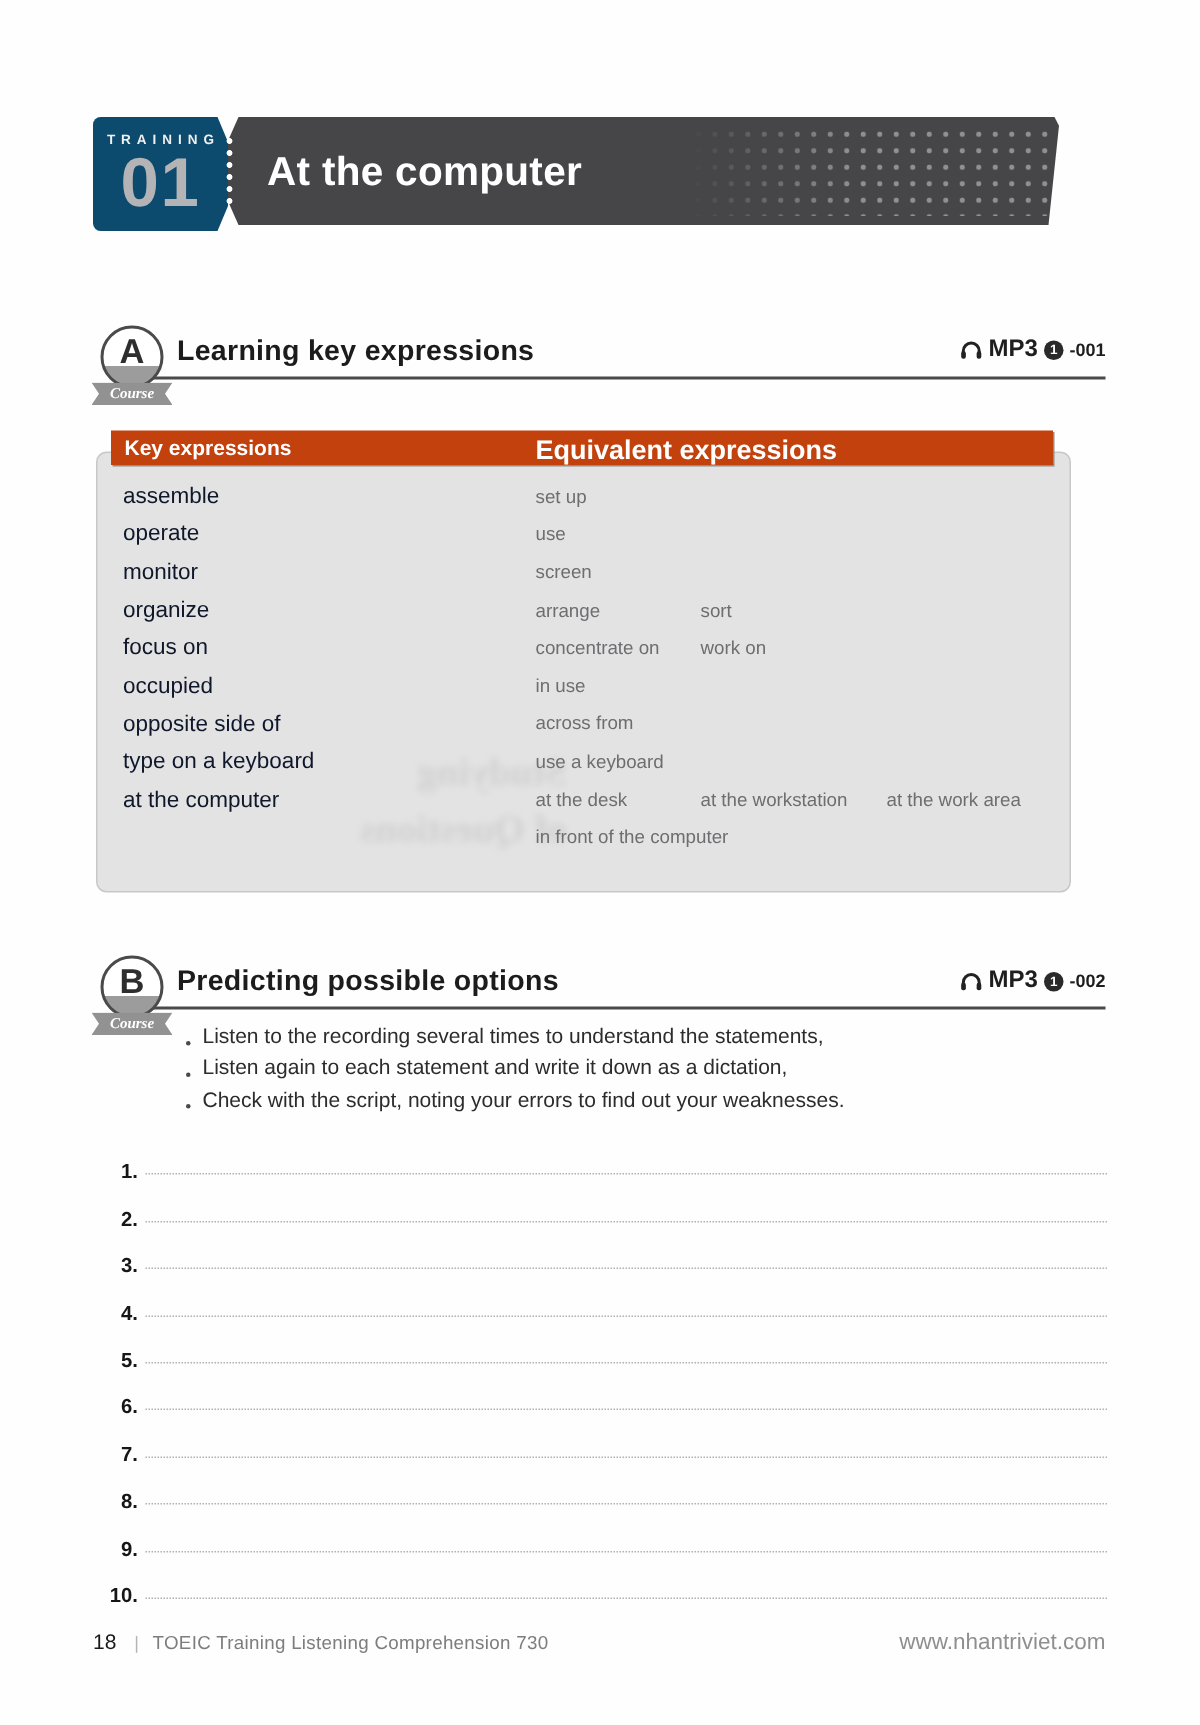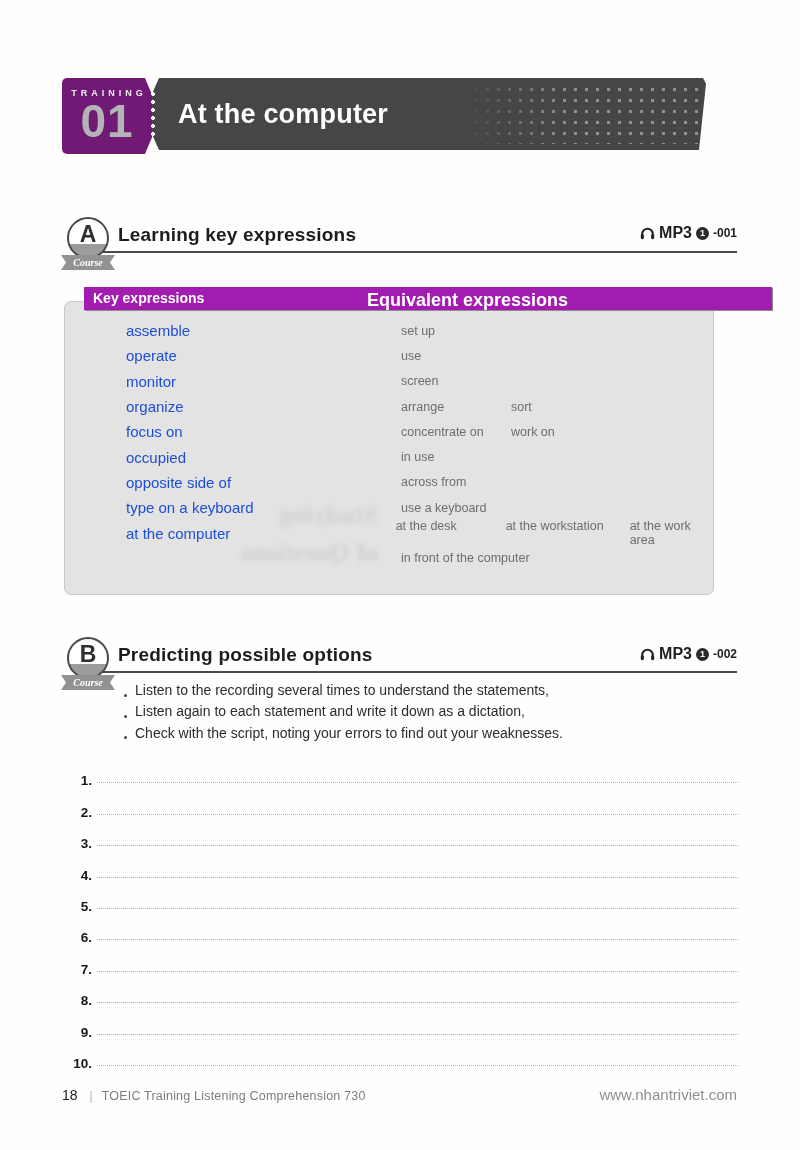--- a/index.html
+++ b/index.html
@@ -3,21 +3,21 @@
 <meta charset="utf-8">
 <style>
   * { margin:0; padding:0; box-sizing:border-box; }
   html,body { background:#ffffff; }
   body { font-family:"Liberation Sans", sans-serif; }
   .page { position:relative; width:800px; height:1150px; background:#fefefe; overflow:hidden; }
 
   
   .tr-block {
     position:absolute; left:62px; top:78px; width:90px; height:76px;
-    background:#701a75; border-radius:5px 0 0 5px;
+    background:#0c4a6e; border-radius:5px 0 0 5px;
     clip-path:polygon(0 0, calc(100% - 7px) 0, 100% 22%, 100% 78%, calc(100% - 7px) 100%, 0 100%);
     display:flex; flex-direction:column; align-items:center; justify-content:center;
   }
   .tr-kicker { color:#f0f0f0; font-size:9px; font-weight:bold; letter-spacing:4px; margin-bottom:2px; text-indent:4px;}
   .tr-number { color:#b4b4b6; font-size:46px; font-weight:bold; line-height:0.95; letter-spacing:1px; }
   .perf-dots {
     position:absolute; left:148px; top:90px; width:10px; height:56px; z-index:3;
     background-image:radial-gradient(circle, #ffffff 1.7px, rgba(255,255,255,0) 2.2px);
     background-size:10px 8px; background-position:center top;
   }
@@ -60,27 +60,27 @@
   }
   .mp3 .track { font-size:12px; font-weight:bold; color:#1e1e1e; }
 
   
   .t-body {
     position:absolute; left:64px; top:301px; width:650px; height:294px;
     background:#e3e3e4; border:1px solid #c8c8c8; border-radius:7px;
     padding-top:16px; padding-left:17px;
   }
   .t-header {
-    position:absolute; left:84px; top:287px; width:688px; height:23px;
-    background:#a21caf; z-index:2; box-shadow:1px 1px 0 #8e8e8e;
+    position:absolute; left:74px; top:287px; width:628px; height:23px;
+    background:#c2410c; z-index:2; box-shadow:1px 1px 0 #8e8e8e;
   }
   .t-header .h1 { position:absolute; left:9px; top:3px; color:#ffffff; font-size:14px; font-weight:bold; }
   .t-header .h2 { position:absolute; left:283px; top:3px; color:#ffffff; font-size:18px; font-weight:bold; }
   .t-row { display:flex; height:25.3px; align-items:center; position:relative; z-index:1; }
-  .t-key { width:275px; font-size:15px; color:#1d4ed8;margin-left:44px; }
+  .t-key { width:275px; font-size:15px; color:#0f172a; }
   .t-eq { display:flex; font-size:12.5px; color:#6e6e70; }
   .t-eq span.eq-item:first-of-type { min-width:110px; }
   .t-eq span.eq-item:nth-of-type(2) { min-width:124px; }
 
   .ghost {
     position:absolute; left:238px; top:496px; width:140px; height:92px; z-index:0;
     transform:scaleX(-1); filter:blur(2.5px); opacity:0.15; color:#6a6a6a;
     font-family:"Liberation Serif", serif; font-weight:bold; font-size:26px; line-height:38px;
     pointer-events:none;
   }

